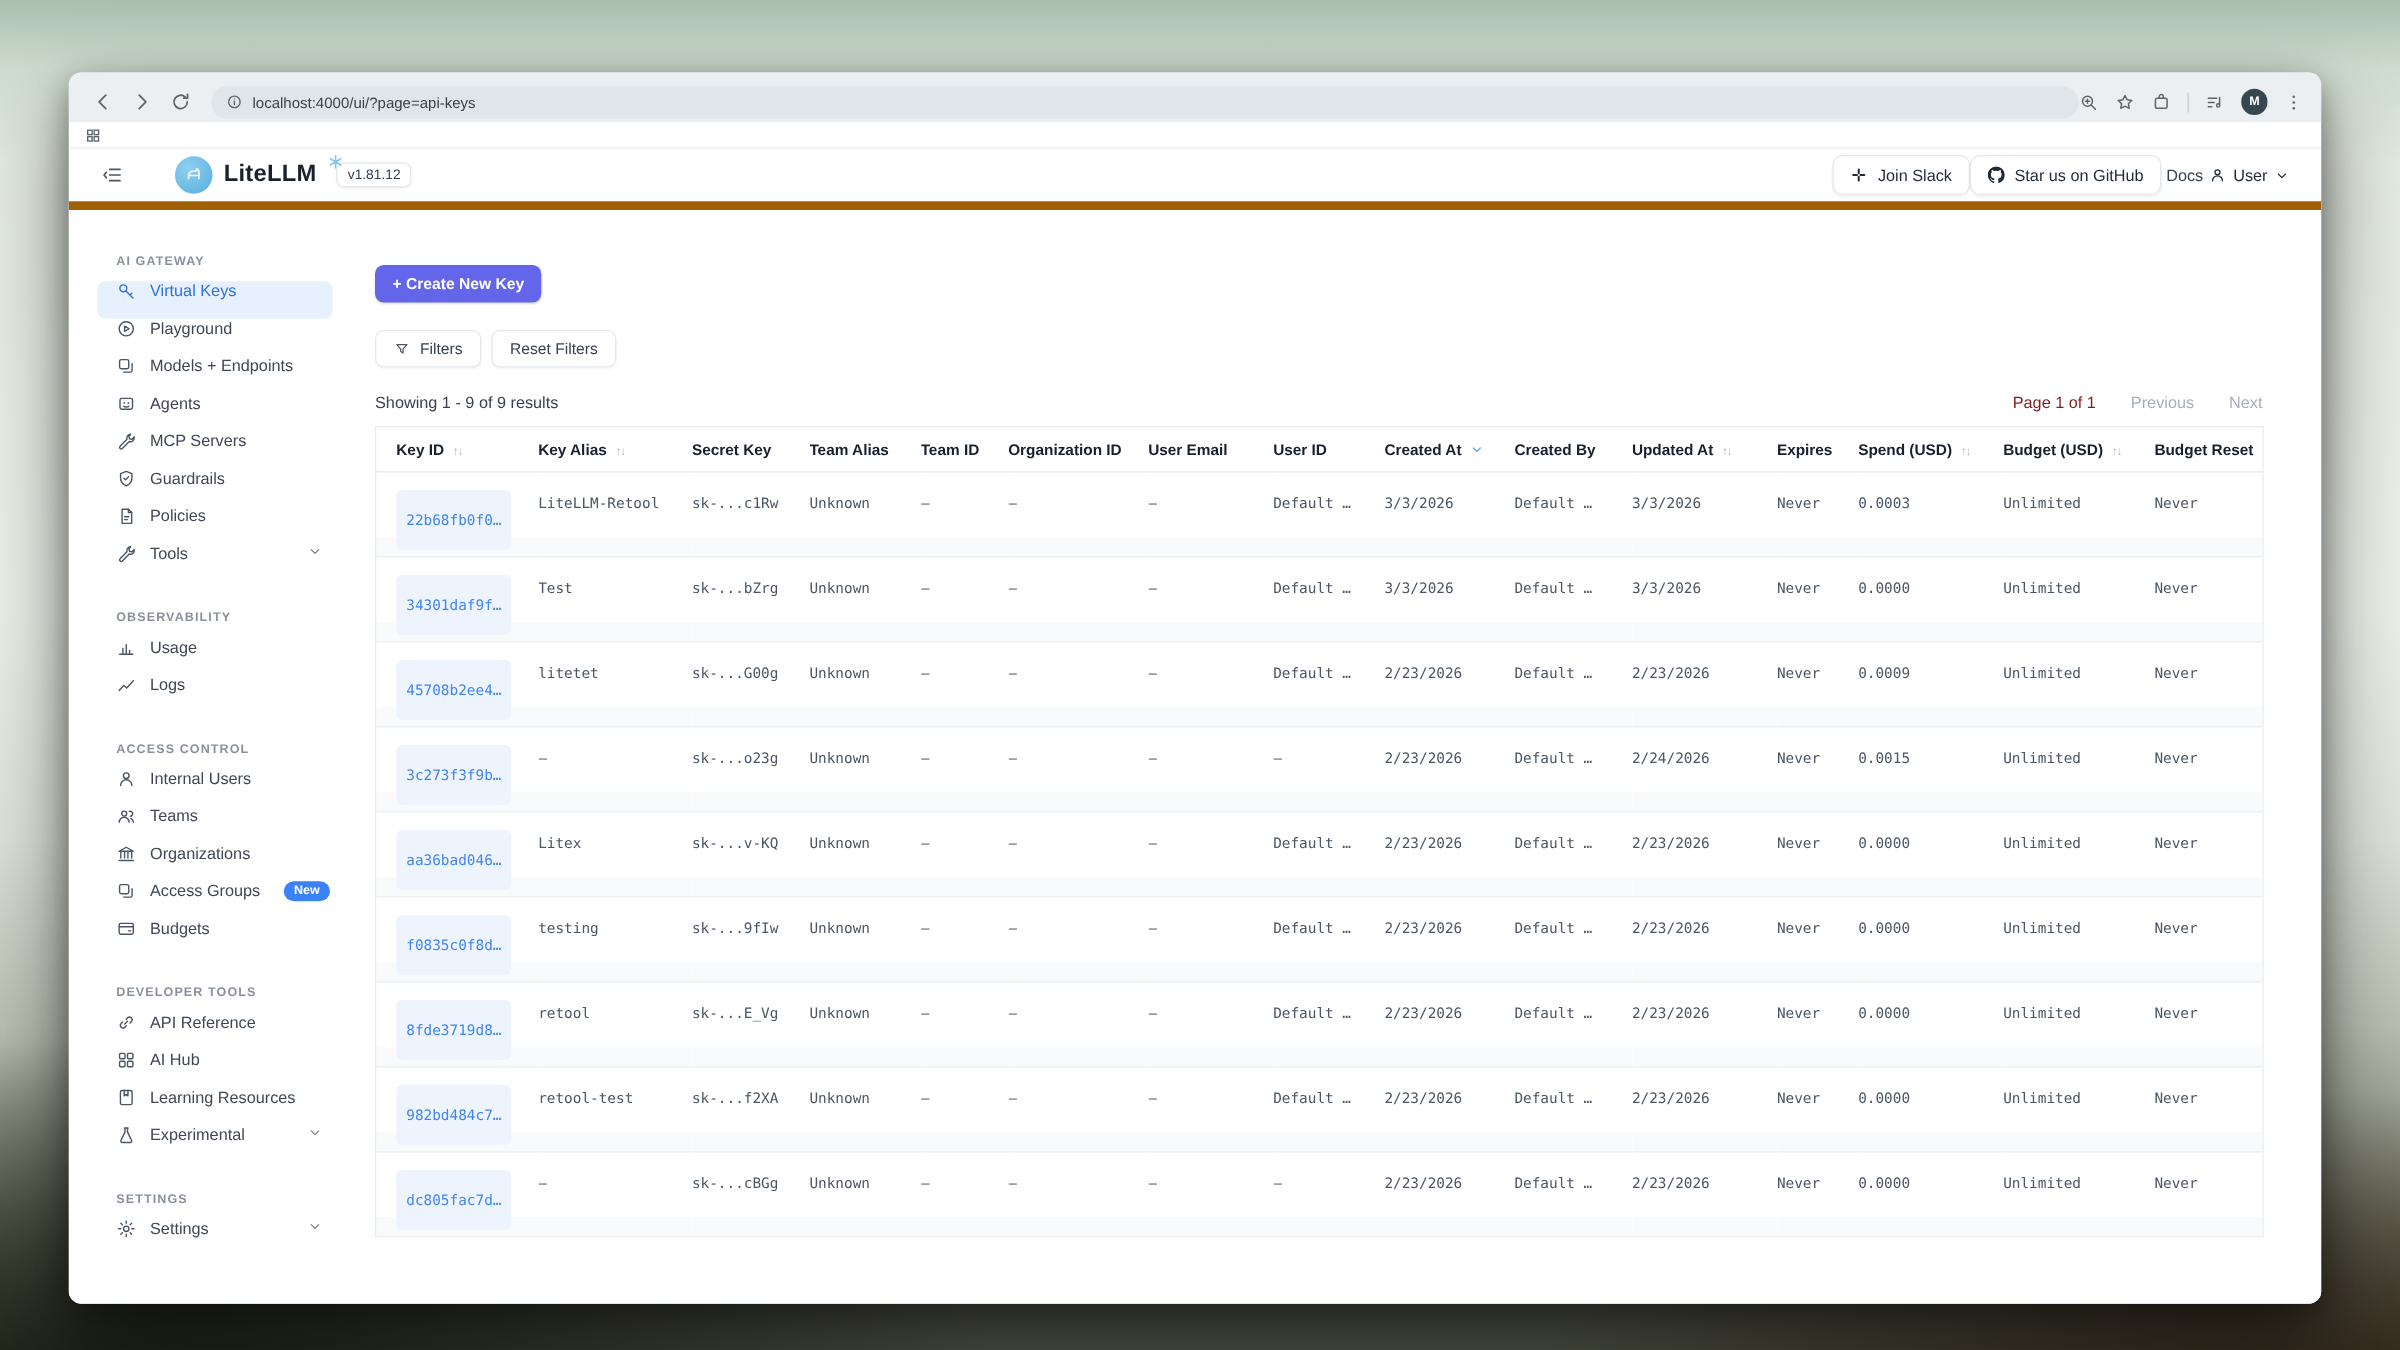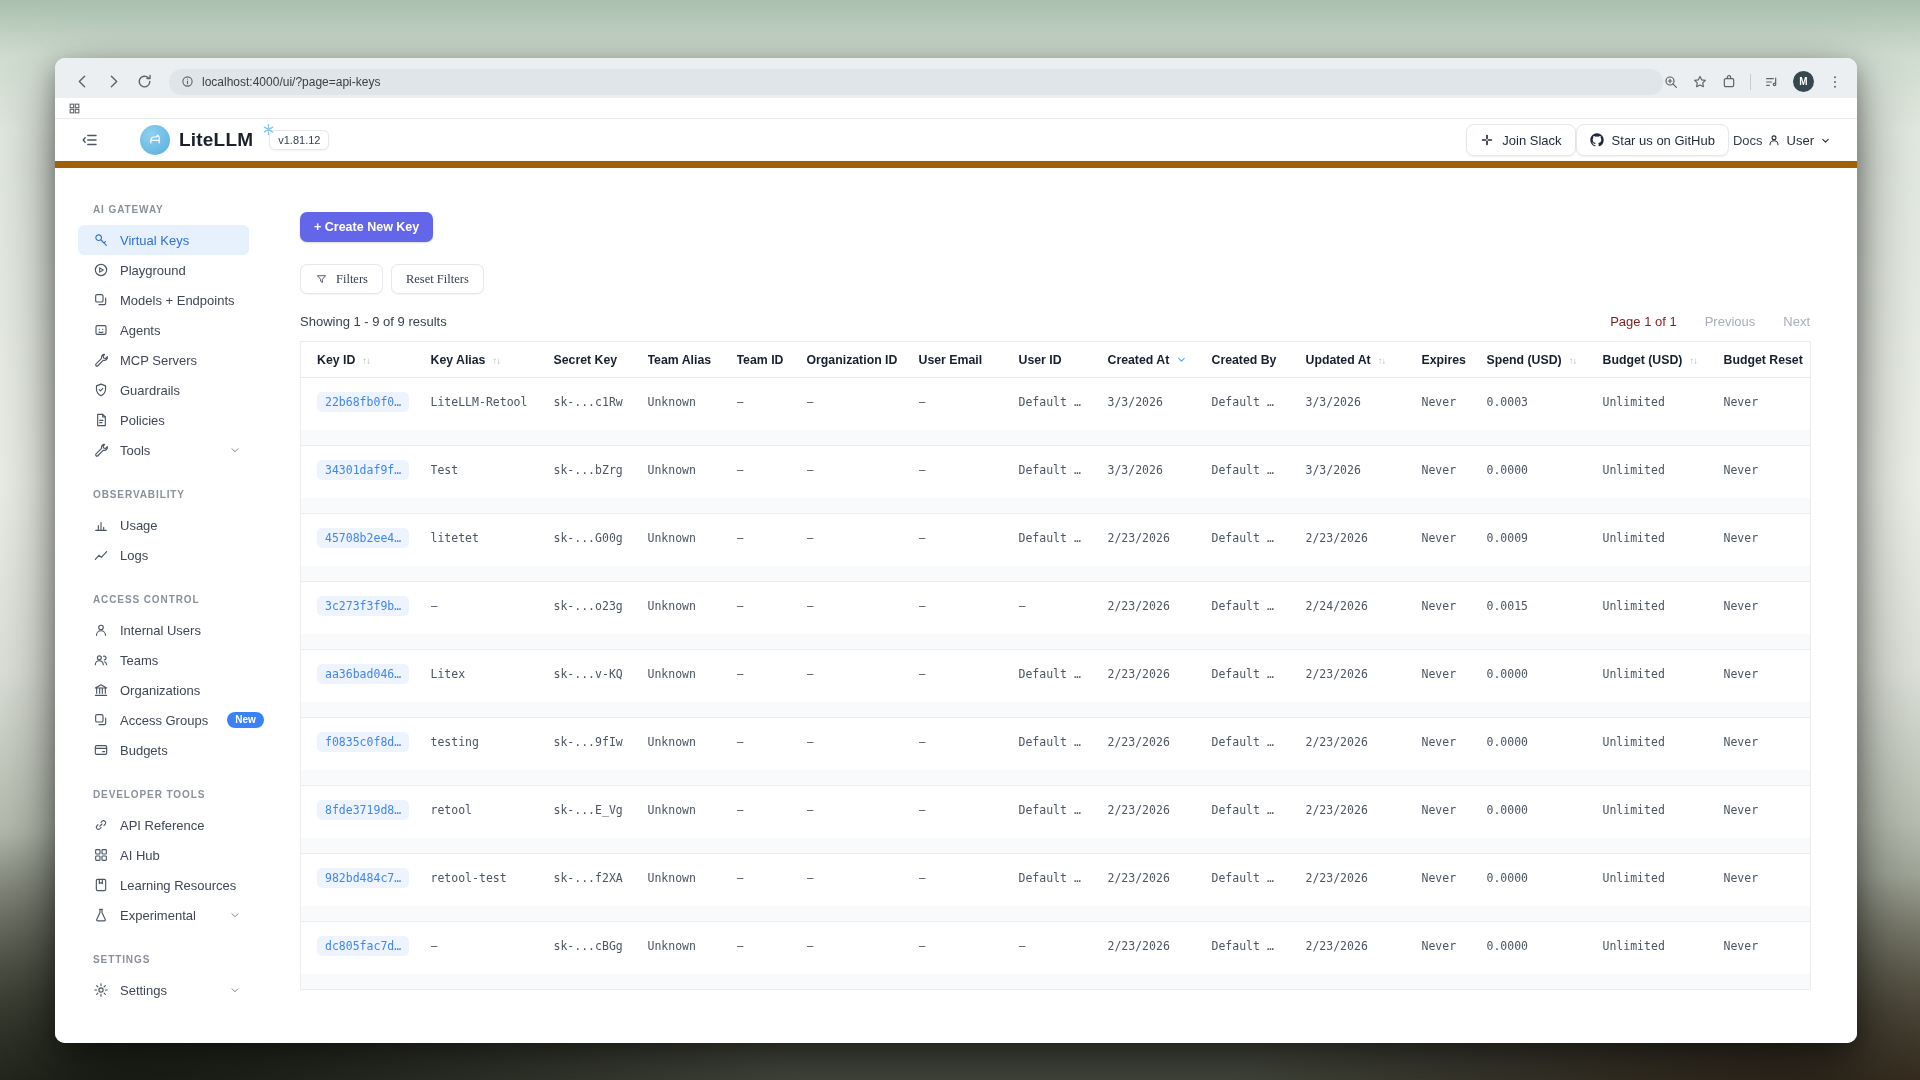--- a/index.html
+++ b/index.html
@@ -39,51 +39,51 @@
   .hdr-right{margin-left:auto;display:flex;align-items:center;}
   .hdr-btn{display:flex;align-items:center;gap:8px;height:32px;padding:0 13px;border:1px solid #e5e7eb;
     border-radius:8px;background:#fff;font-size:13px;color:#1f2937;cursor:pointer;box-shadow:0 1px 2px rgba(0,0,0,.06);white-space:nowrap}
   .hdr-link{font-size:13px;color:#374151;cursor:pointer;margin:0 4px}
   .userbox{display:flex;align-items:center;gap:6px;font-size:13px;color:#1f2937;cursor:pointer}
   .mini-ico{width:14px;height:14px;color:#1f2937}
   
   .body-row{display:flex;height:875px;background:#fff}
   .sidebar{width:225px;flex:none;padding:12px 0 0 23px;}
   .side-label{font-size:10px;font-weight:700;color:#8a919c;letter-spacing:.9px;margin:24px 0 10px 15px;}
-  .side-item{display:flex;align-items:center;height:30px;width:171px;padding:0 8px 0 15px;border-radius:6px;
+  .side-item{display:flex;align-items:flex-start;height:30px;width:188px;padding:0 8px 0 15px;border-radius:6px;
     font-size:13px;color:#3f4754;gap:11px;cursor:pointer;white-space:nowrap}
   .side-item.active{background:#e7f1fd;color:#2f6fde;font-weight:500}
   .side-ico{width:16px;height:16px;color:#4b5563;flex:none}
   .side-item.active .side-ico{color:#2f6fde}
   .side-badge{margin-left:8px;background:#3b82f6;color:#fff;font-size:10px;font-weight:600;padding:3px 8px;border-radius:999px;line-height:1}
   .side-chev{margin-left:auto;width:12px;height:12px;color:#6b7280}
   
   .main{flex:1;padding:44px 0 0 20px;}
   .create-btn{height:30px;padding:0 14px;border:none;border-radius:7px;background:#6466e9;color:#fff;
     font-size:12.5px;font-weight:600;cursor:pointer;font-family:inherit;box-shadow:0 1px 2px rgba(0,0,0,.15)}
   .filters-row{margin-top:22px;display:flex;gap:8px;}
   .flt-btn{display:flex;align-items:center;gap:8px;height:30px;padding:0 14px;border:1px solid #e4e7ec;
-    border-radius:7px;background:#fff;font-size:12.5px;color:#374151;cursor:pointer;font-family:Liberation Serif, serif;box-shadow:0 1px 1px rgba(0,0,0,.04)}
+    border-radius:7px;background:#fff;font-size:12.5px;color:#374151;cursor:pointer;font-family:Liberation Sans, sans-serif;box-shadow:0 1px 1px rgba(0,0,0,.04)}
   .flt-ico{width:13px;height:13px;color:#4b5563}
   .meta-row{margin-top:20px;width:1510px;display:flex;align-items:center;font-size:13px;}
   .showing{color:#374151}
   .pager{margin-left:auto;display:flex;align-items:center;gap:28px}
   .page-info{color:#7f1d1d;font-weight:500}
   .pg-btn{color:#a8aeb8;cursor:default}
   
   table{margin-top:12px;width:1510px;border-collapse:collapse;table-layout:fixed;border:1px solid #eaedf0;border-radius:4px;}
   thead tr{height:36px;background:#fff;border-bottom:1px solid #e6eaee;}
   th{font-size:12.3px;font-weight:700;color:#16202e;text-align:left;padding:0 4px 0 0;white-space:nowrap;overflow:hidden;cursor:pointer}
   th:first-child, td:first-child{padding-left:16px}
   .sort{font-size:9.5px;color:#aeb6c2;margin-left:7px;letter-spacing:-1px;font-weight:400}
   .th-chev{display:inline-block;width:11px;height:11px;color:#5aa2f7;margin-left:7px;vertical-align:-1px}
   tbody tr{height:68px;border-bottom:1px solid #e9edf0;background:linear-gradient(#ffffff 0 52px,#f8fafb 52px 100%);}
   tbody tr:last-child{border-bottom:none}
   td{vertical-align:top;padding:17px 6px 0 0;font-family:"DejaVu Sans Mono",monospace;font-size:11.5px;color:#4b5563;white-space:nowrap;overflow:hidden;}
-  .key-pill{background:#edf4fd;color:#4186ef;padding:3px 8px;border-radius:5px;cursor:pointer;display:inline-block;margin-top:-3px;text-align:right;}
+  .key-pill{background:#edf4fd;color:#4186ef;padding:17px 8px;border-radius:5px;cursor:pointer;display:inline-block;margin-top:-3px;text-align:right;}
 </style>
 </head>
 <body>
 
 <div class="desktop">
   <div class="window">
 
     <div class="toolbar">
       <span class="nav-ico">
         <svg viewBox="0 0 24 24" fill="none" stroke="currentColor" stroke-width="2" stroke-linecap="round" stroke-linejoin="round">

